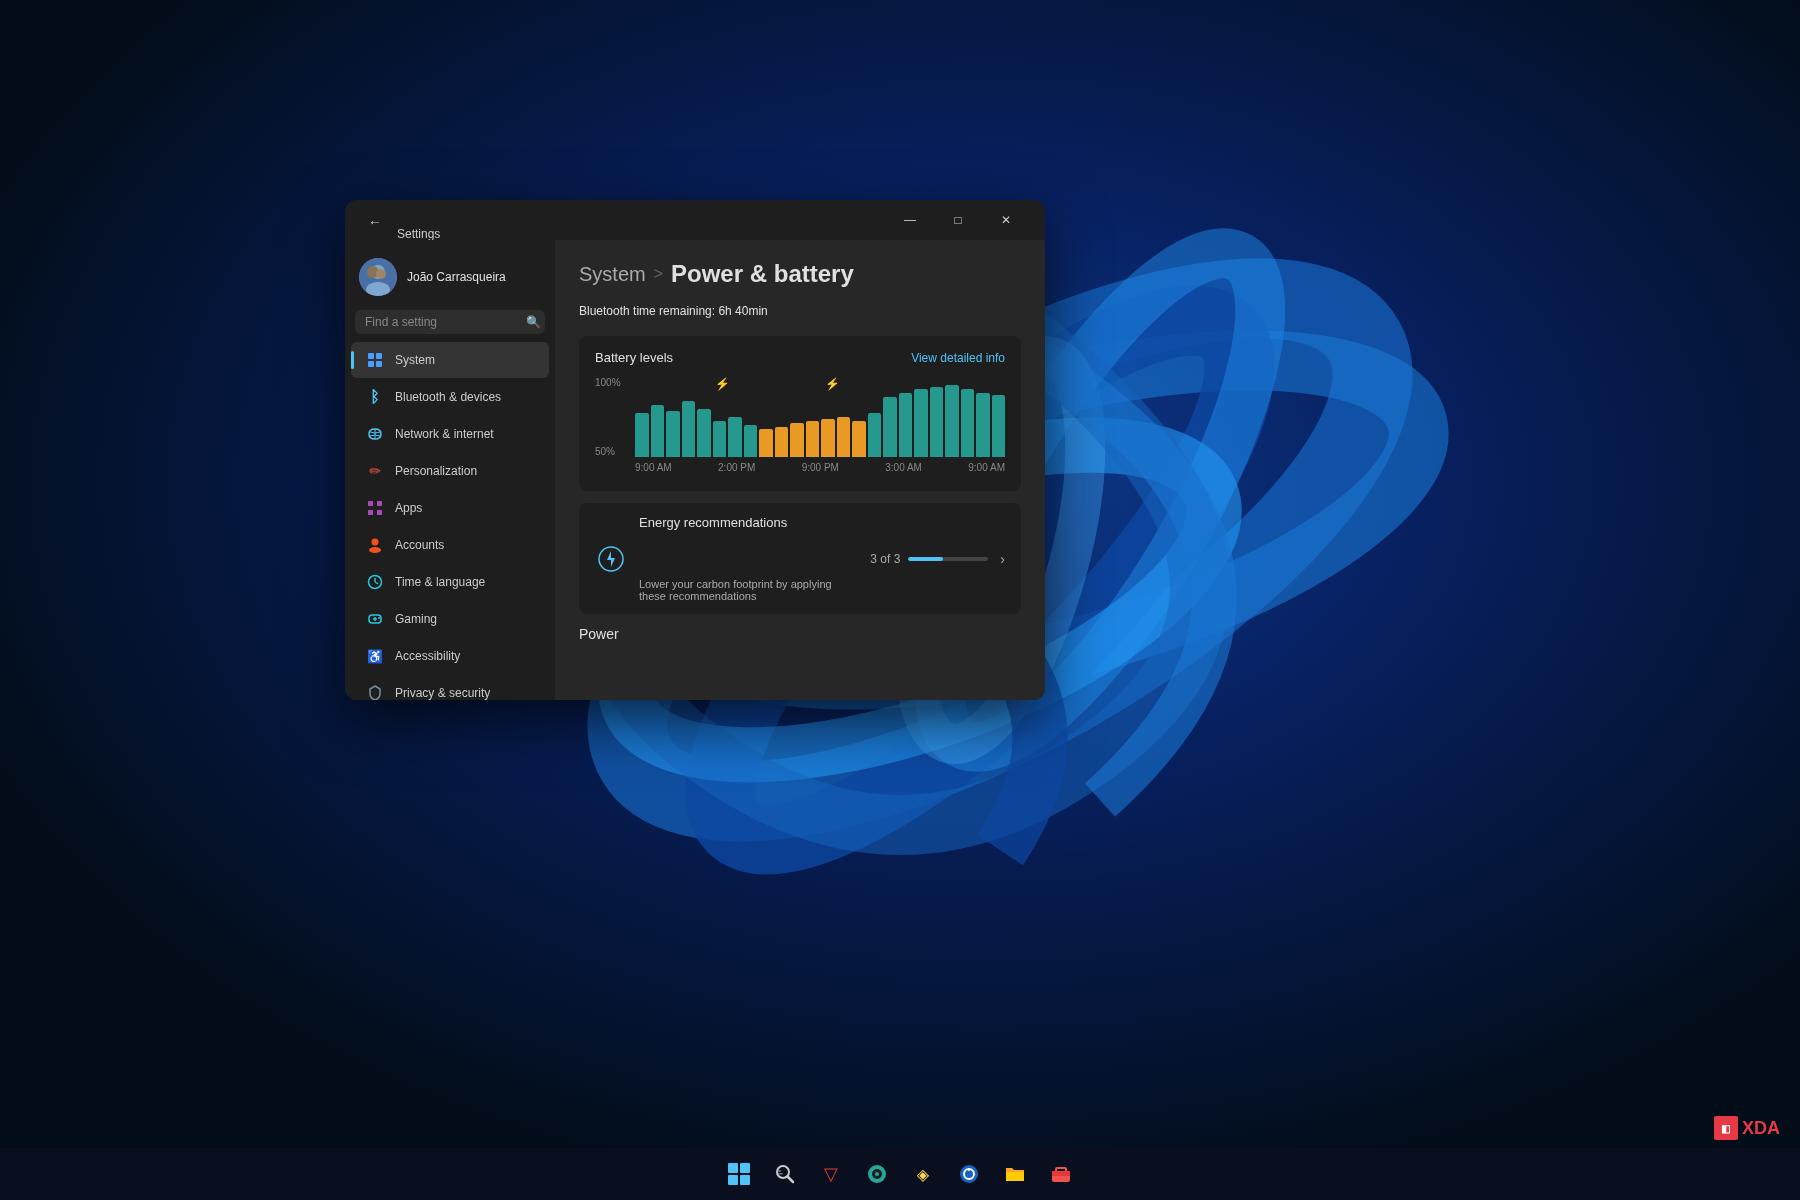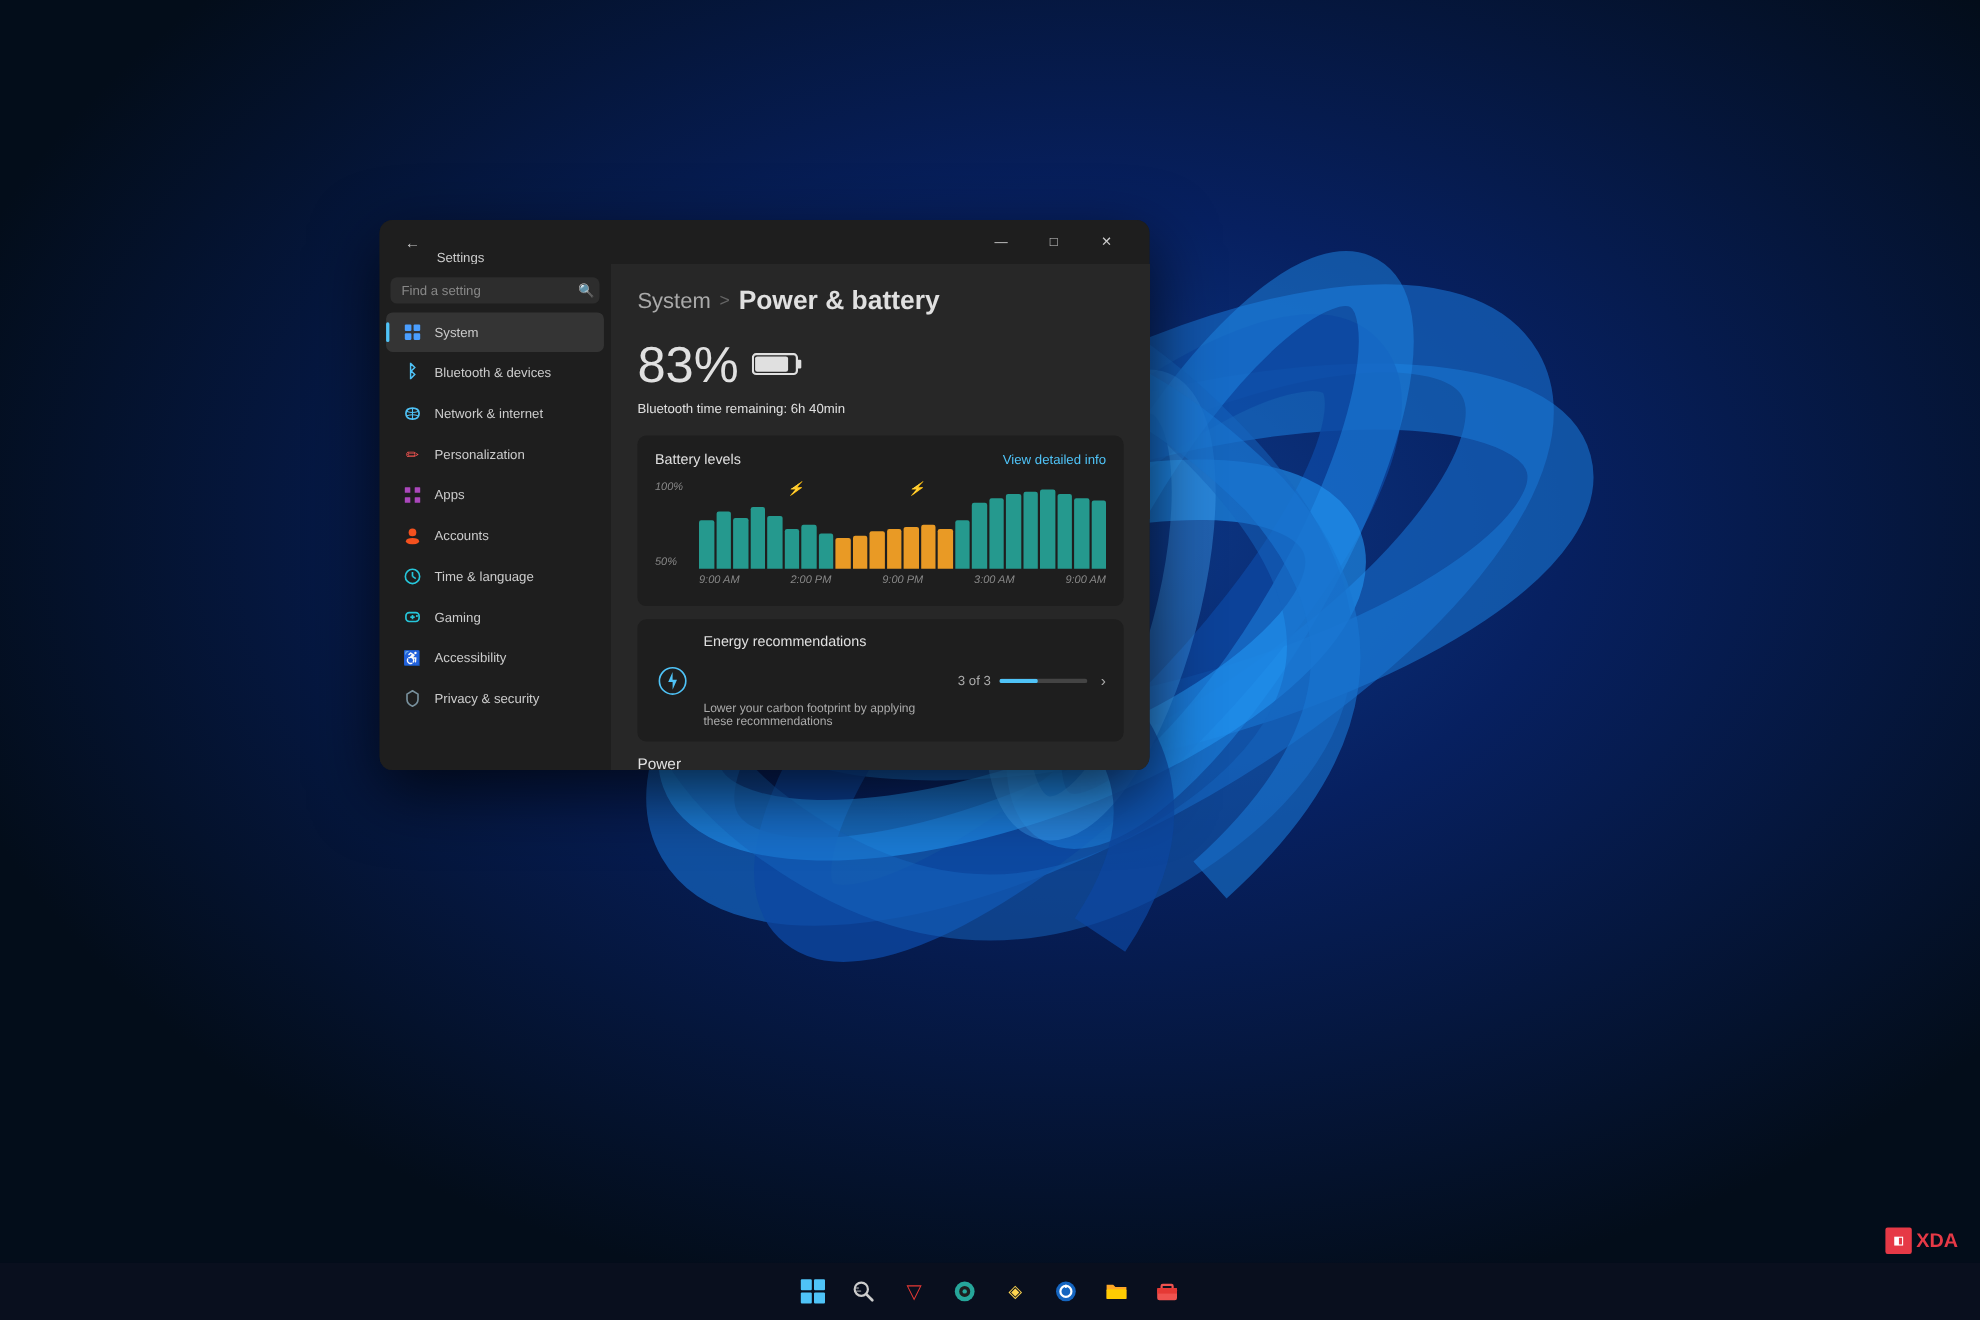--- a/index.html
+++ b/index.html
@@ -327,21 +327,20 @@
 
     .view-details-link {
       color: #4fc3f7;
       font-size: 12px;
       cursor: pointer;
     }
 
     .chart-container {
       position: relative;
       height: 100px;
-      font-style: italic;
     }
 
     .chart-labels-y {
       position: absolute;
       left: 0;
       top: 0;
       bottom: 20px;
       width: 40px;
       display: flex;
       flex-direction: column;
@@ -518,20 +517,32 @@
       <div class="win-btn">—</div>
       <div class="win-btn">□</div>
       <div class="win-btn close">✕</div>
     </div>
   </div>
 
   <div class="window-body">
 
     <div class="sidebar">
 
+      <div class="user-profile">
+        <div class="avatar">
+          <svg width="38" height="38" viewBox="0 0 38 38">
+            <circle cx="19" cy="19" r="19" fill="#4a6fa5"></circle>
+            <circle cx="19" cy="14" r="7" fill="#7fa8d0"></circle>
+            <ellipse cx="19" cy="32" rx="12" ry="8" fill="#7fa8d0"></ellipse>
+            <circle cx="14" cy="14" r="6" fill="#8b7355"></circle>
+            <circle cx="22" cy="16" r="5" fill="#a0856a"></circle>
+          </svg>
+        </div>
+        <div class="user-name">João Carrasqueira</div>
+      </div>
 
       <div class="search-box">
         <input class="search-input" type="text" placeholder="Find a setting" style="">
         <span class="search-icon-el">🔍</span>
       </div>
 
       <div class="nav-item active">
         <div class="nav-icon" style="color:#4a9eff">
           <svg width="16" height="16" viewBox="0 0 16 16">
               <rect x="1" y="1" width="6" height="6" fill="#4a9eff" rx="1"></rect>
@@ -627,30 +638,20 @@
     </div>
 
     <div class="main-content">
 
       <div class="breadcrumb">
         <span class="breadcrumb-system" style="font-size:20px;color:#aaa;font-weight:300;">System</span>
         <span class="breadcrumb-sep" style="font-size:16px">&gt;</span>
         <span class="breadcrumb-current">Power &amp; battery</span>
       </div>
 
-      <div class="battery-percentage">
-        <span>83%</span>
-        <span class="battery-icon-svg">
-          <svg width="46" height="26" viewBox="0 0 46 26">
-            <rect x="1" y="4" width="40" height="18" rx="3" ry="3" fill="none" stroke="#e0e0e0" stroke-width="2"></rect>
-            <rect x="41" y="9" width="4" height="8" rx="1" fill="#e0e0e0"></rect>
-            <rect x="3" y="6" width="30" height="14" rx="2" fill="#e0e0e0"></rect>
-          </svg>
-        </span>
-      </div>
 
       <div class="estimated-time">
         <span>Bluetooth time remaining:</span>
         <span>6h 40min</span>
       </div>
 
       <div class="chart-section">
         <div class="chart-header">
           <span class="chart-title">Battery levels</span>
           <span class="view-details-link">View detailed info</span>

